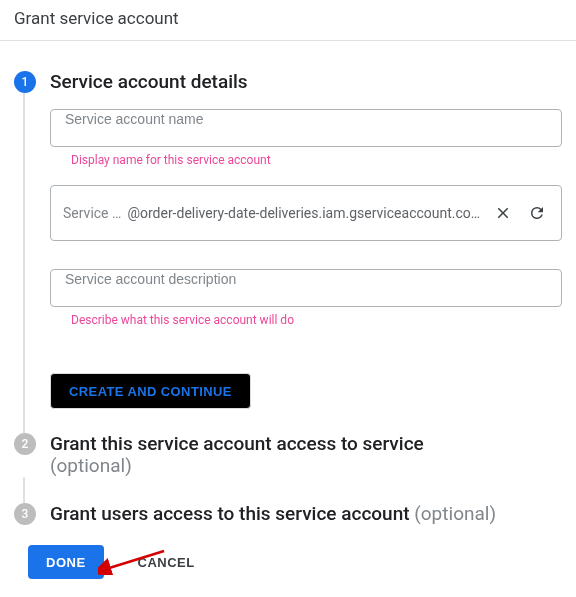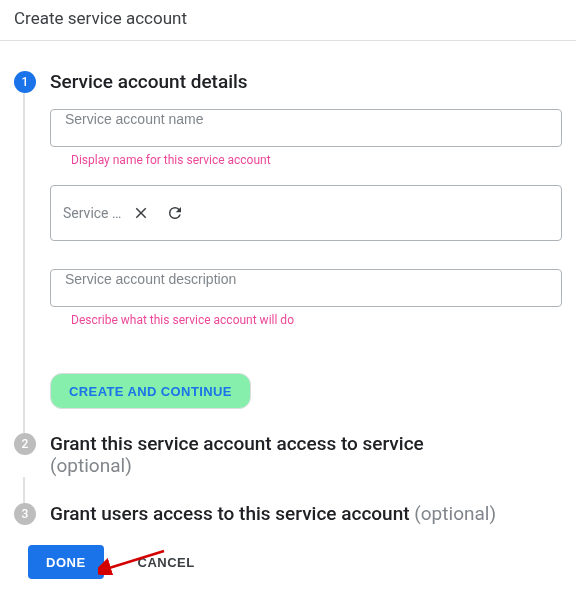--- a/index.html
+++ b/index.html
@@ -106,22 +106,22 @@
     cursor: pointer;
     border-radius: 50%;
     flex-shrink: 0;
   }
   .icon-btn svg { width: 18px; height: 18px; fill: #3c4043; }
   .outlined-btn {
     display: inline-flex; align-items: center;
     height: 36px;
     padding: 0 18px;
     border: 1px solid #dadce0;
-    border-radius: 12px;
-    background: #86efac;
+    border-radius: 4px;
+    background: #000000;
     color: #1a73e8;
     font-size: 13px;
     font-weight: 600;
     letter-spacing: .4px;
     cursor: pointer;
     margin-top: 28px;
   }
   .footer-actions {
     display: flex; align-items: center;
     gap: 28px;
@@ -145,40 +145,41 @@
   }
   .arrow-annotation {
     position: absolute;
     left: 84px; top: 24px;
     pointer-events: none;
   }
 </style>
 </head>
 <body>
 
-<div class="page-title">Create service account</div>
+<div class="page-title">Grant service account</div>
 
 <div class="content">
   <div class="stepper">
 
     <div class="step-row">
       <div class="step-badge active">1</div>
       <div class="step-title">Service account details</div>
     </div>
     <div class="step-body">
 
       <div class="field-wrap">
         <div class="text-field">
           <input type="text" placeholder="Service account name" style="">
         </div>
       </div>
       <div class="helper">Display name for this service account</div>
 
       <div class="id-row">
         <span class="id-prefix">Service …</span>
+        <span class="id-suffix">@order-delivery-date-deliveries.iam.gserviceaccount.com</span>
         <span class="icon-btn">
           <svg viewBox="0 0 24 24">
               <path d="M19 6.41 17.59 5 12 10.59 6.41 5 5 6.41 10.59 12 5 17.59 6.41 19 12 13.41 17.59 19 19 17.59 13.41 12z"></path>
             </svg>
         </span>
         <span class="icon-btn">
           <svg viewBox="0 0 24 24">
               <path d="M17.65 6.35A7.96 7.96 0 0 0 12 4a8 8 0 1 0 7.73 10h-2.08A6 6 0 1 1 12 6c1.66 0 3.14.69 4.22 1.78L13 11h7V4l-2.35 2.35z"></path>
             </svg>
         </span>

